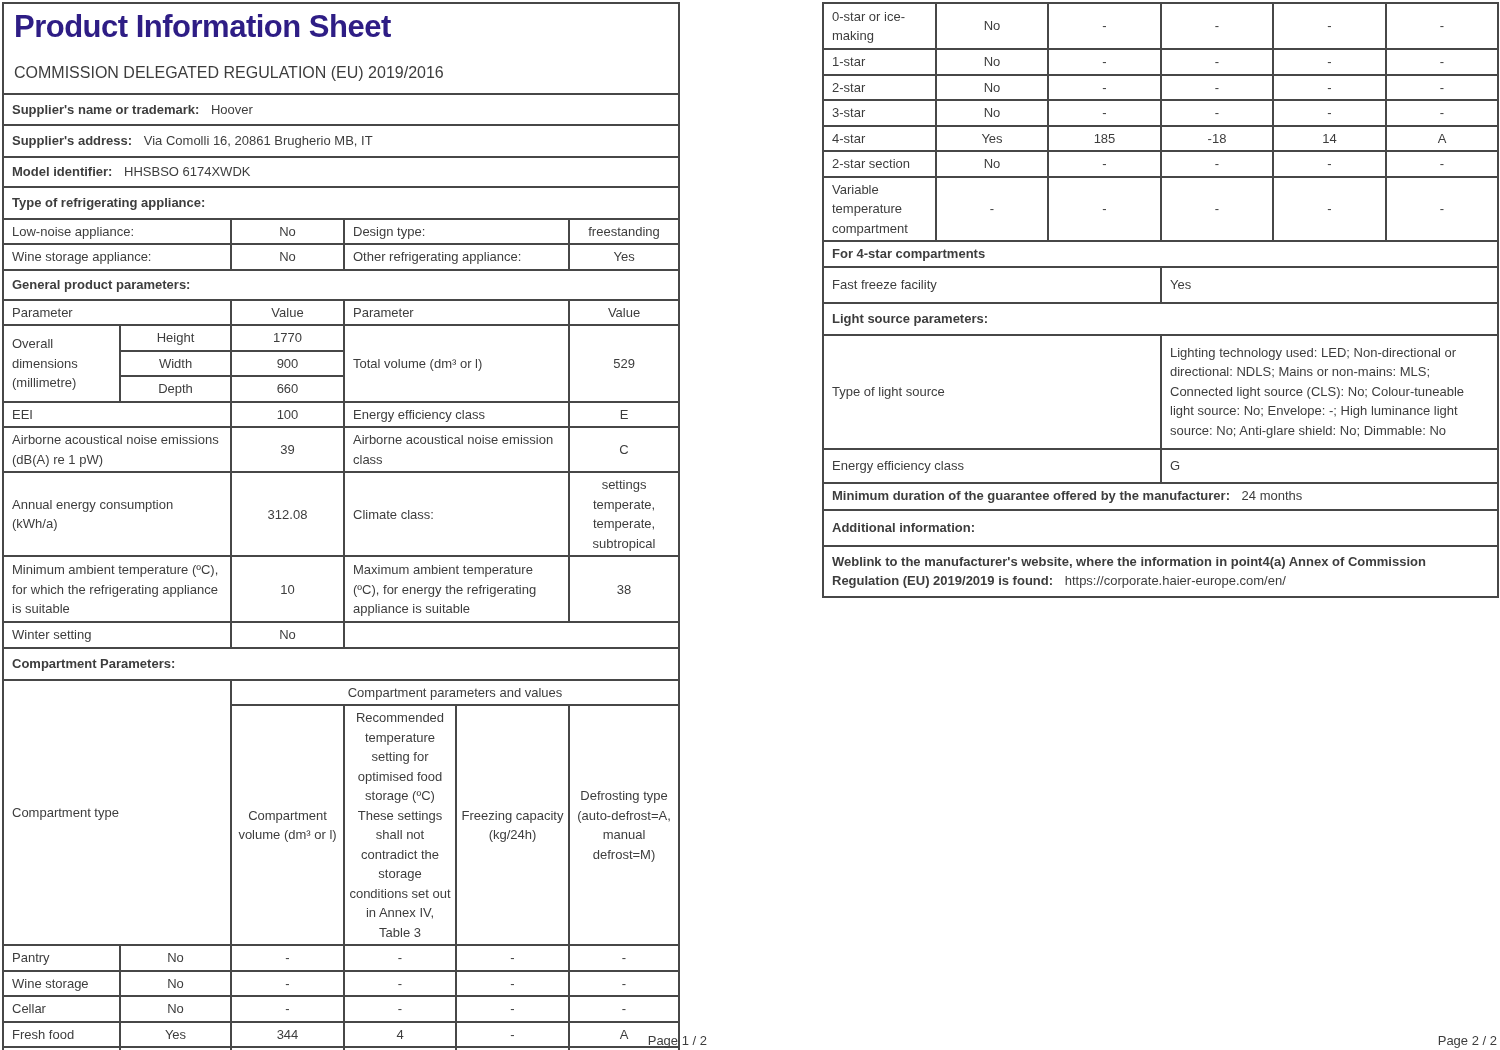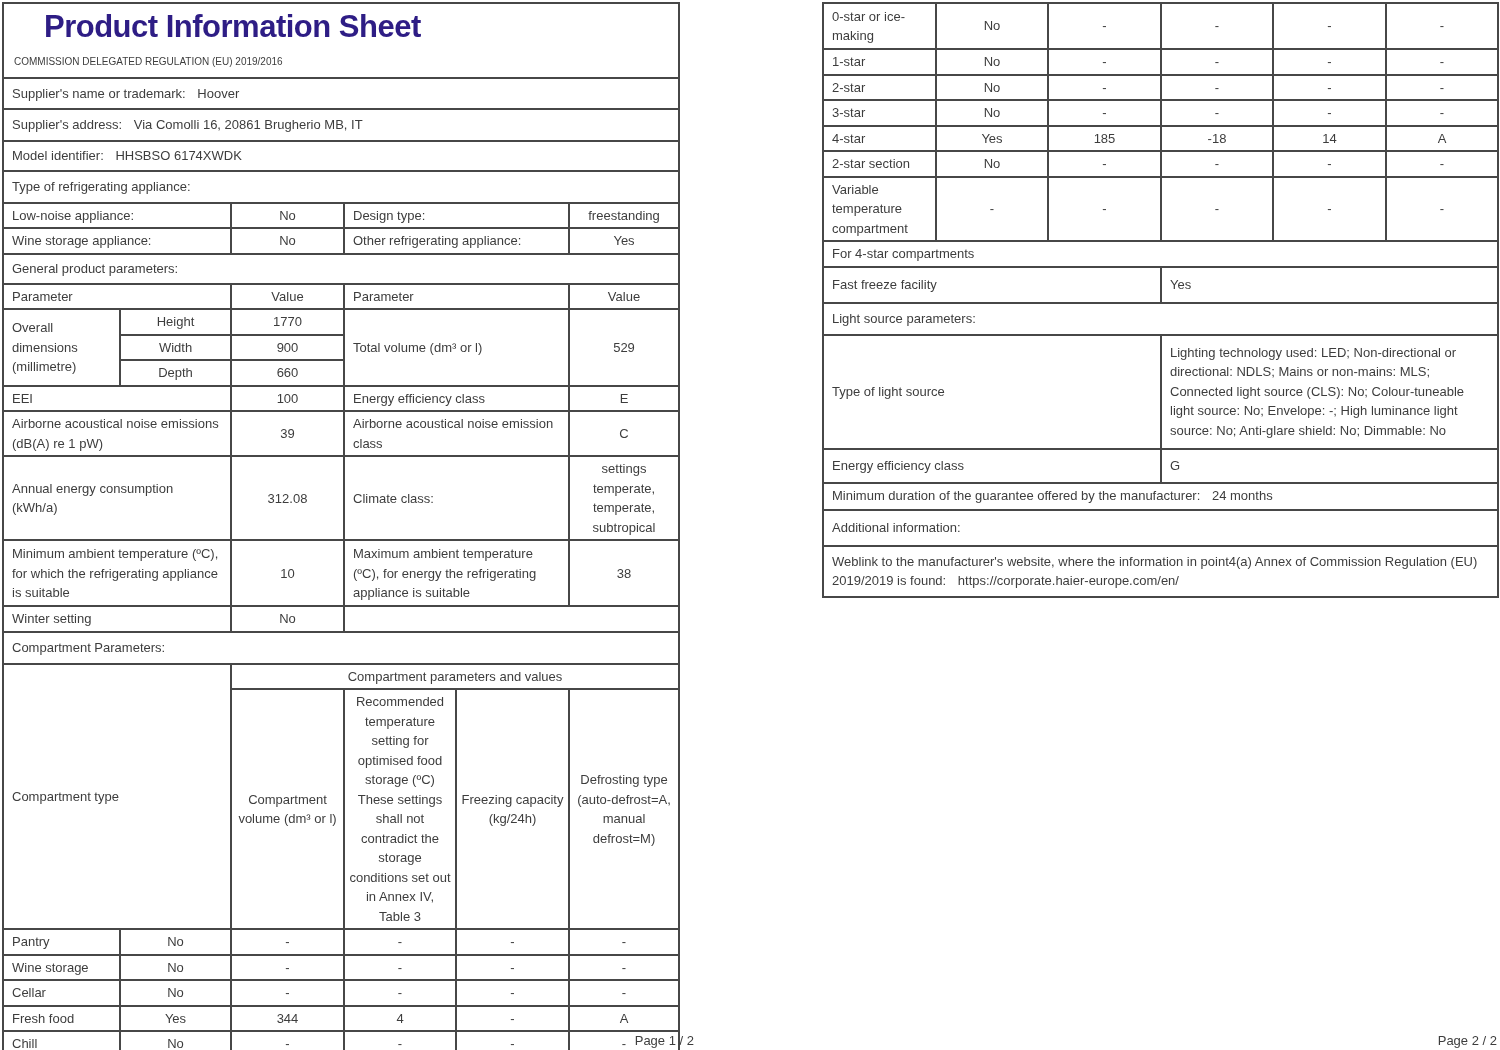--- a/index.html
+++ b/index.html
@@ -7,36 +7,36 @@
     width:1500px; height:1050px; background:#ffffff; position:relative;
     font-family:"Liberation Sans", sans-serif; color:#3d3d3d;
   }
   table { border-collapse:collapse; table-layout:fixed; position:absolute; background:#fff; }
   td {
     border:2px solid #474747; font-size:13px; line-height:1.5;
     padding:2px 8px; vertical-align:middle; overflow:hidden;
     word-wrap:break-word;
   }
   td.c { text-align:center; padding:2px 4px; }
-  .b, td.b { font-weight:normal; }
+  .b, td.b { font-weight:bold; }
   .t1 { left:2px; top:2px; width:676px; }
   .t2 { left:822px; top:2px; width:675px; }
   .title-cell { padding:4px 10px 8px 10px; }
   .doc-title {
     font-size:31px; font-weight:bold; color:#2e1d85;
-    letter-spacing:-0.5px; line-height:1.25;margin-left:30px;
+    letter-spacing:-0.5px; line-height:1.25;
   }
-  .doc-subtitle { font-size:10px; color:#3d3d3d; margin-top:7px; }
+  .doc-subtitle { font-size:16px; color:#3d3d3d; margin-top:14px; }
   .val-after { margin-left:8px; }
   .tight { line-height:1.5; }
   .footer {
     position:absolute; top:1033px; width:160px; text-align:right;
     font-size:13px; color:#3d3d3d;
   }
-  .footer-1 { left:534px; }
+  .footer-1 { left:547px; }
   .footer-2 { left:1337px; }
 </style>
 </head>
 <body>
 
 <table class="t1">
   <colgroup>
     <col style="width:117px">
       <col style="width:111px">
       <col style="width:113px">

